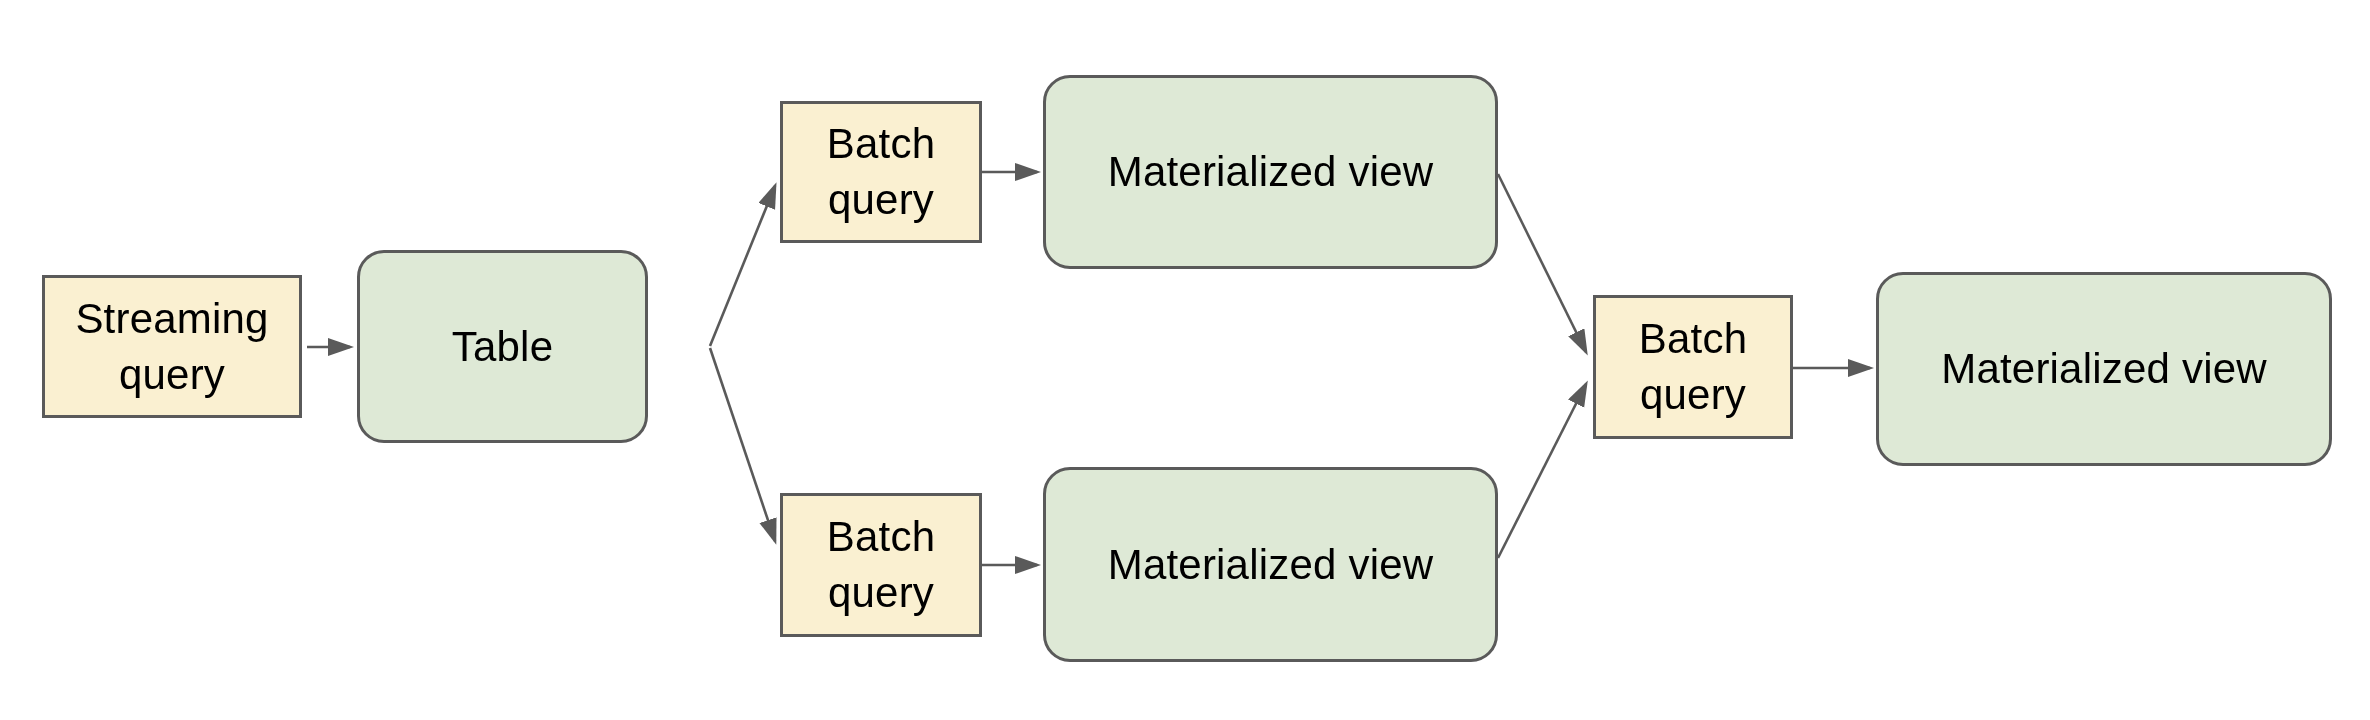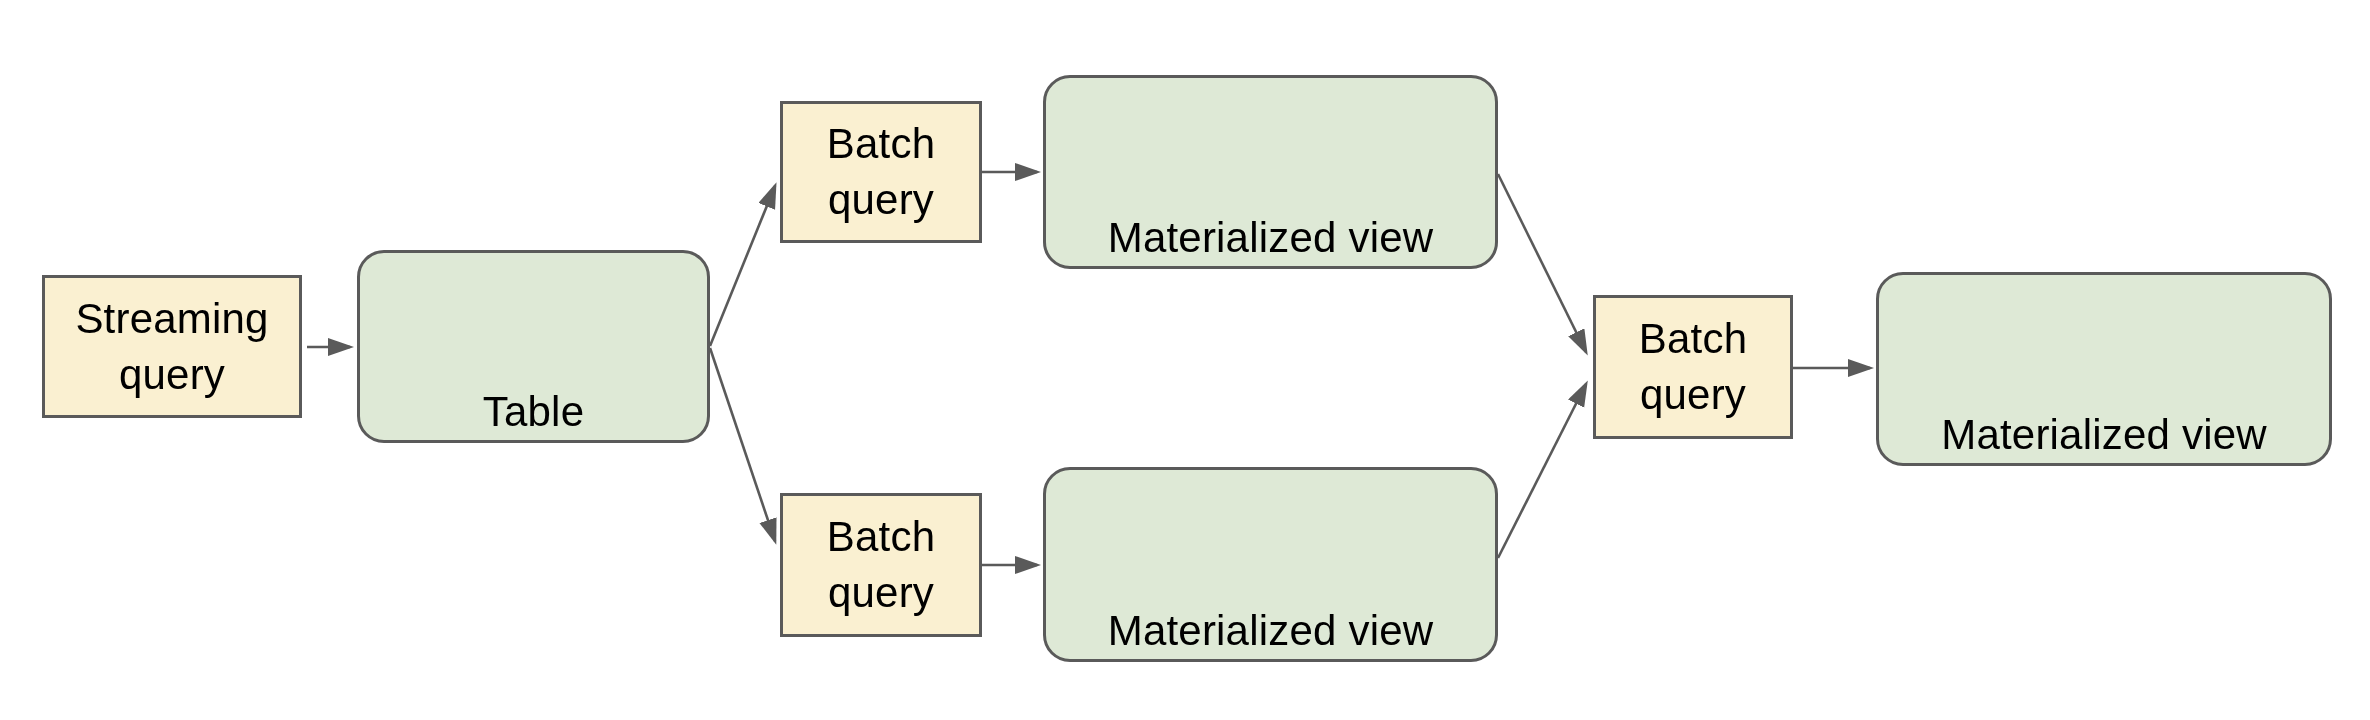--- a/index.html
+++ b/index.html
@@ -53,21 +53,20 @@
   .node.query{
     background:var(--process-fill,#FAF0D1);
     border:3px solid var(--process-border,#5A5A5A);
     border-radius:0;
     text-align:center;
   }
   .node.artifact{
     background:var(--artifact-fill,#DEE9D6);
     border:3px solid var(--artifact-border,#5A5A5A);
     border-radius:27px;
-    align-items:flex-end;
   }
   .node .label{
     display:block;
     padding:0 8px;
   }
 </style>
 </head>
 <body>
 
 <div class="canvas">
@@ -86,21 +85,21 @@
     <line x1="982" y1="565" x2="1037" y2="565" marker-end="url(#arrow)"></line>
     <line x1="1498" y1="174" x2="1586" y2="352" marker-end="url(#arrow)"></line>
     <line x1="1498" y1="558" x2="1586" y2="384" marker-end="url(#arrow)"></line>
     <line x1="1793" y1="368" x2="1870" y2="368" marker-end="url(#arrow)"></line>
   </svg>
 
   <div class="node query" style="left:32px; top:275px; width:260px; height:143px;margin-left:10px;">
     <span class="label">Streaming query</span>
   </div>
 
-  <div class="node artifact" style="left:357px; top:250px; width:353px; height:193px;">
+  <div class="node artifact" style="left:357px; top:250px; width:291px; height:193px;">
     <span class="label">Table</span>
   </div>
 
   <div class="node query" style="left:780px; top:101px; width:202px; height:142px;">
     <span class="label">Batch query</span>
   </div>
 
   <div class="node artifact" style="left:1043px; top:75px; width:455px; height:194px;">
     <span class="label">Materialized view</span>
   </div>

